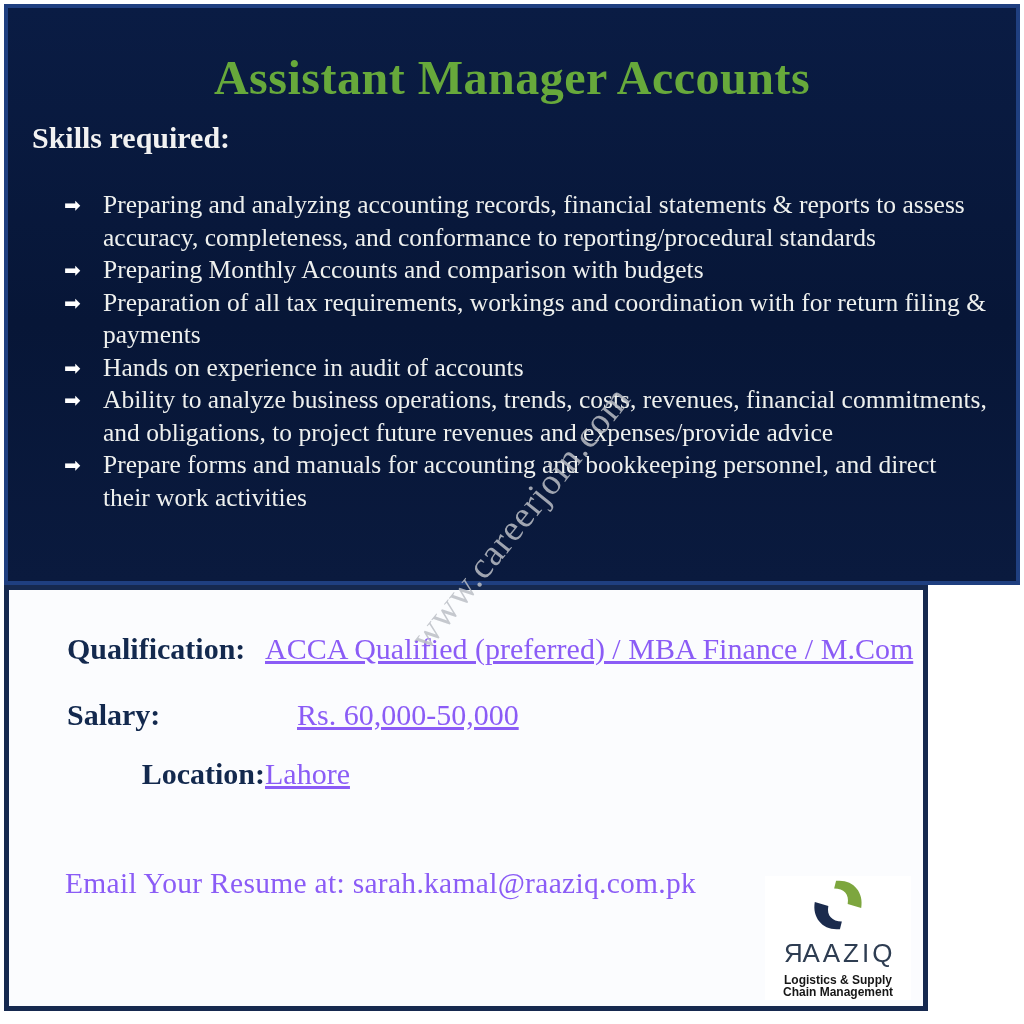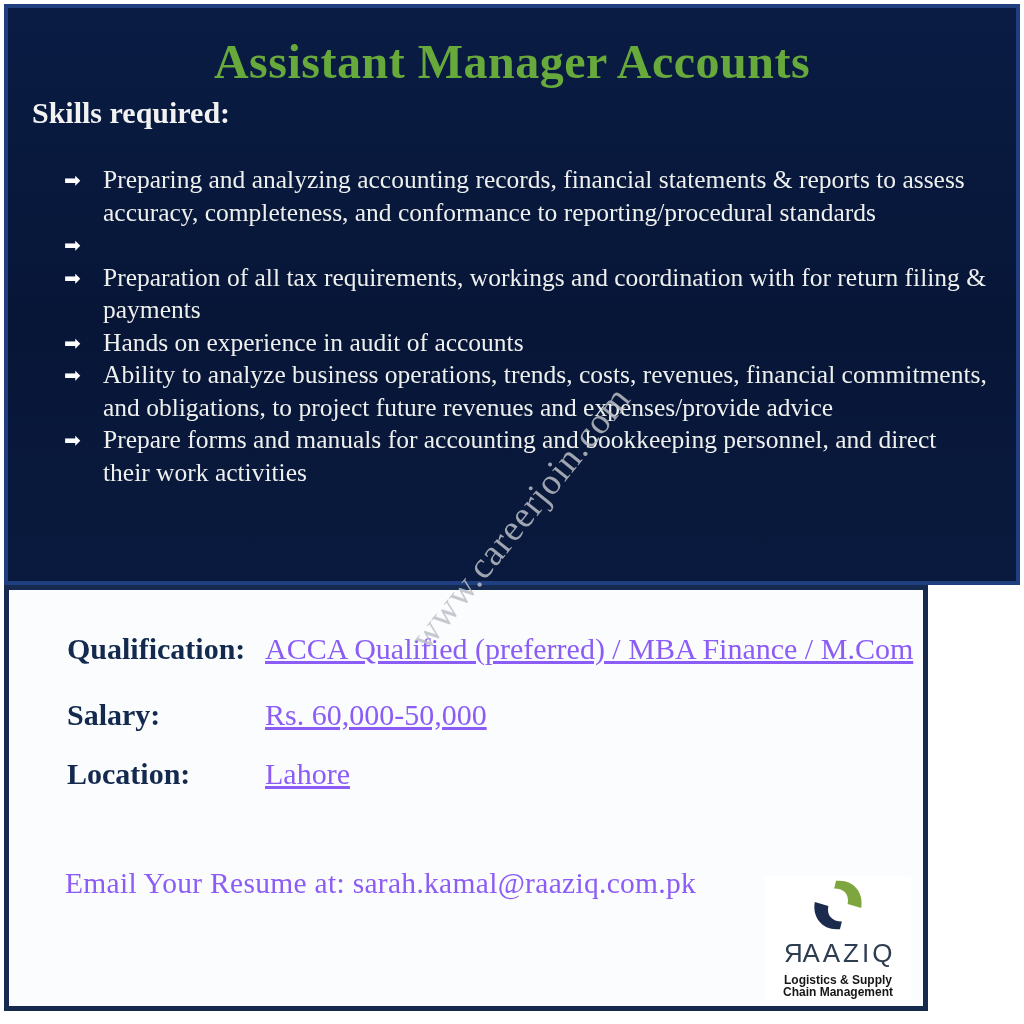--- a/index.html
+++ b/index.html
@@ -6,21 +6,21 @@
   body{
     width:1024px;height:1024px;background:#ffffff;position:relative;
     font-family:"Liberation Serif", serif;overflow:hidden;
   }
   .top-panel{
     position:absolute;left:4px;top:4px;width:1016px;height:581px;
     box-sizing:border-box;border:4px solid #1f3f80;
     background:linear-gradient(180deg,#0a1c44 0%,#071637 55%,#0a1a3e 100%);
   }
   .job-title{
-    margin:0;padding-top:26px;text-align:center;
+    margin:16px;padding-top:26px;text-align:center;
     font-size:48px;font-weight:bold;color:#67a93b;letter-spacing:.5px;
   }
   .skills-heading{
     margin:7px 0 0 24px;font-size:30px;font-weight:bold;color:#f2f2f2;
   }
   ul.skills-list{
     list-style:none;margin:34px 0 0 0;padding:0 28px 0 56px;
   }
   ul.skills-list li{
     display:flex;align-items:flex-start;gap:11px;
@@ -32,22 +32,22 @@
   }
   .bottom-panel{
     position:absolute;left:4px;top:585px;width:924px;height:426px;
     box-sizing:border-box;border:5px solid #16294f;background:#fbfcfe;
   }
   .detail-row{display:flex;padding-left:58px;font-size:30px;}
   .detail-row .label{flex:none;width:198px;font-weight:bold;color:#13294e;}
   .detail-row .value{color:#8b5cf6;text-decoration:underline;}
   .row-1{margin-top:42px;}
   .row-2{margin-top:37px;}
-  .row-3{margin-top:32px;}
-  .row-4{margin-top:25px;}
+  .row-3{margin-top:32px;gap:32px;}
+  .row-4{margin-top:25px;text-align:right;}
   .email-line{
     margin:76px 0 0 56px;font-size:29.5px;color:#8b5cf6;letter-spacing:.3px;
   }
   .logo{
     position:absolute;right:12px;bottom:6px;width:146px;text-align:center;background:#ffffff;
   }
   .logo svg{display:block;margin:0 auto;}
   .wordmark{
     margin-top:4px;font-family:"Liberation Sans",sans-serif;
     font-size:26px;font-weight:500;letter-spacing:3px;color:#2e3d52;
@@ -75,20 +75,21 @@
     <h1 class="job-title">Assistant Manager Accounts</h1>
     <div class="skills-heading">Skills required:</div>
 
     <ul class="skills-list">
       <li>
         <span class="arrow">➡</span>
         <span>Preparing and analyzing accounting records, financial statements &amp; reports to assess accuracy, completeness, and conformance to reporting/procedural standards</span>
       </li>
       <li>
         <span class="arrow">➡</span>
+        <span>Preparing Monthly Accounts and comparison with budgets</span>
       </li>
       <li>
         <span class="arrow">➡</span>
         <span>Preparation of all tax requirements, workings and coordination with for return filing &amp; payments</span>
       </li>
       <li>
         <span class="arrow">➡</span>
         <span>Hands on experience in audit of accounts</span>
       </li>
       <li>

